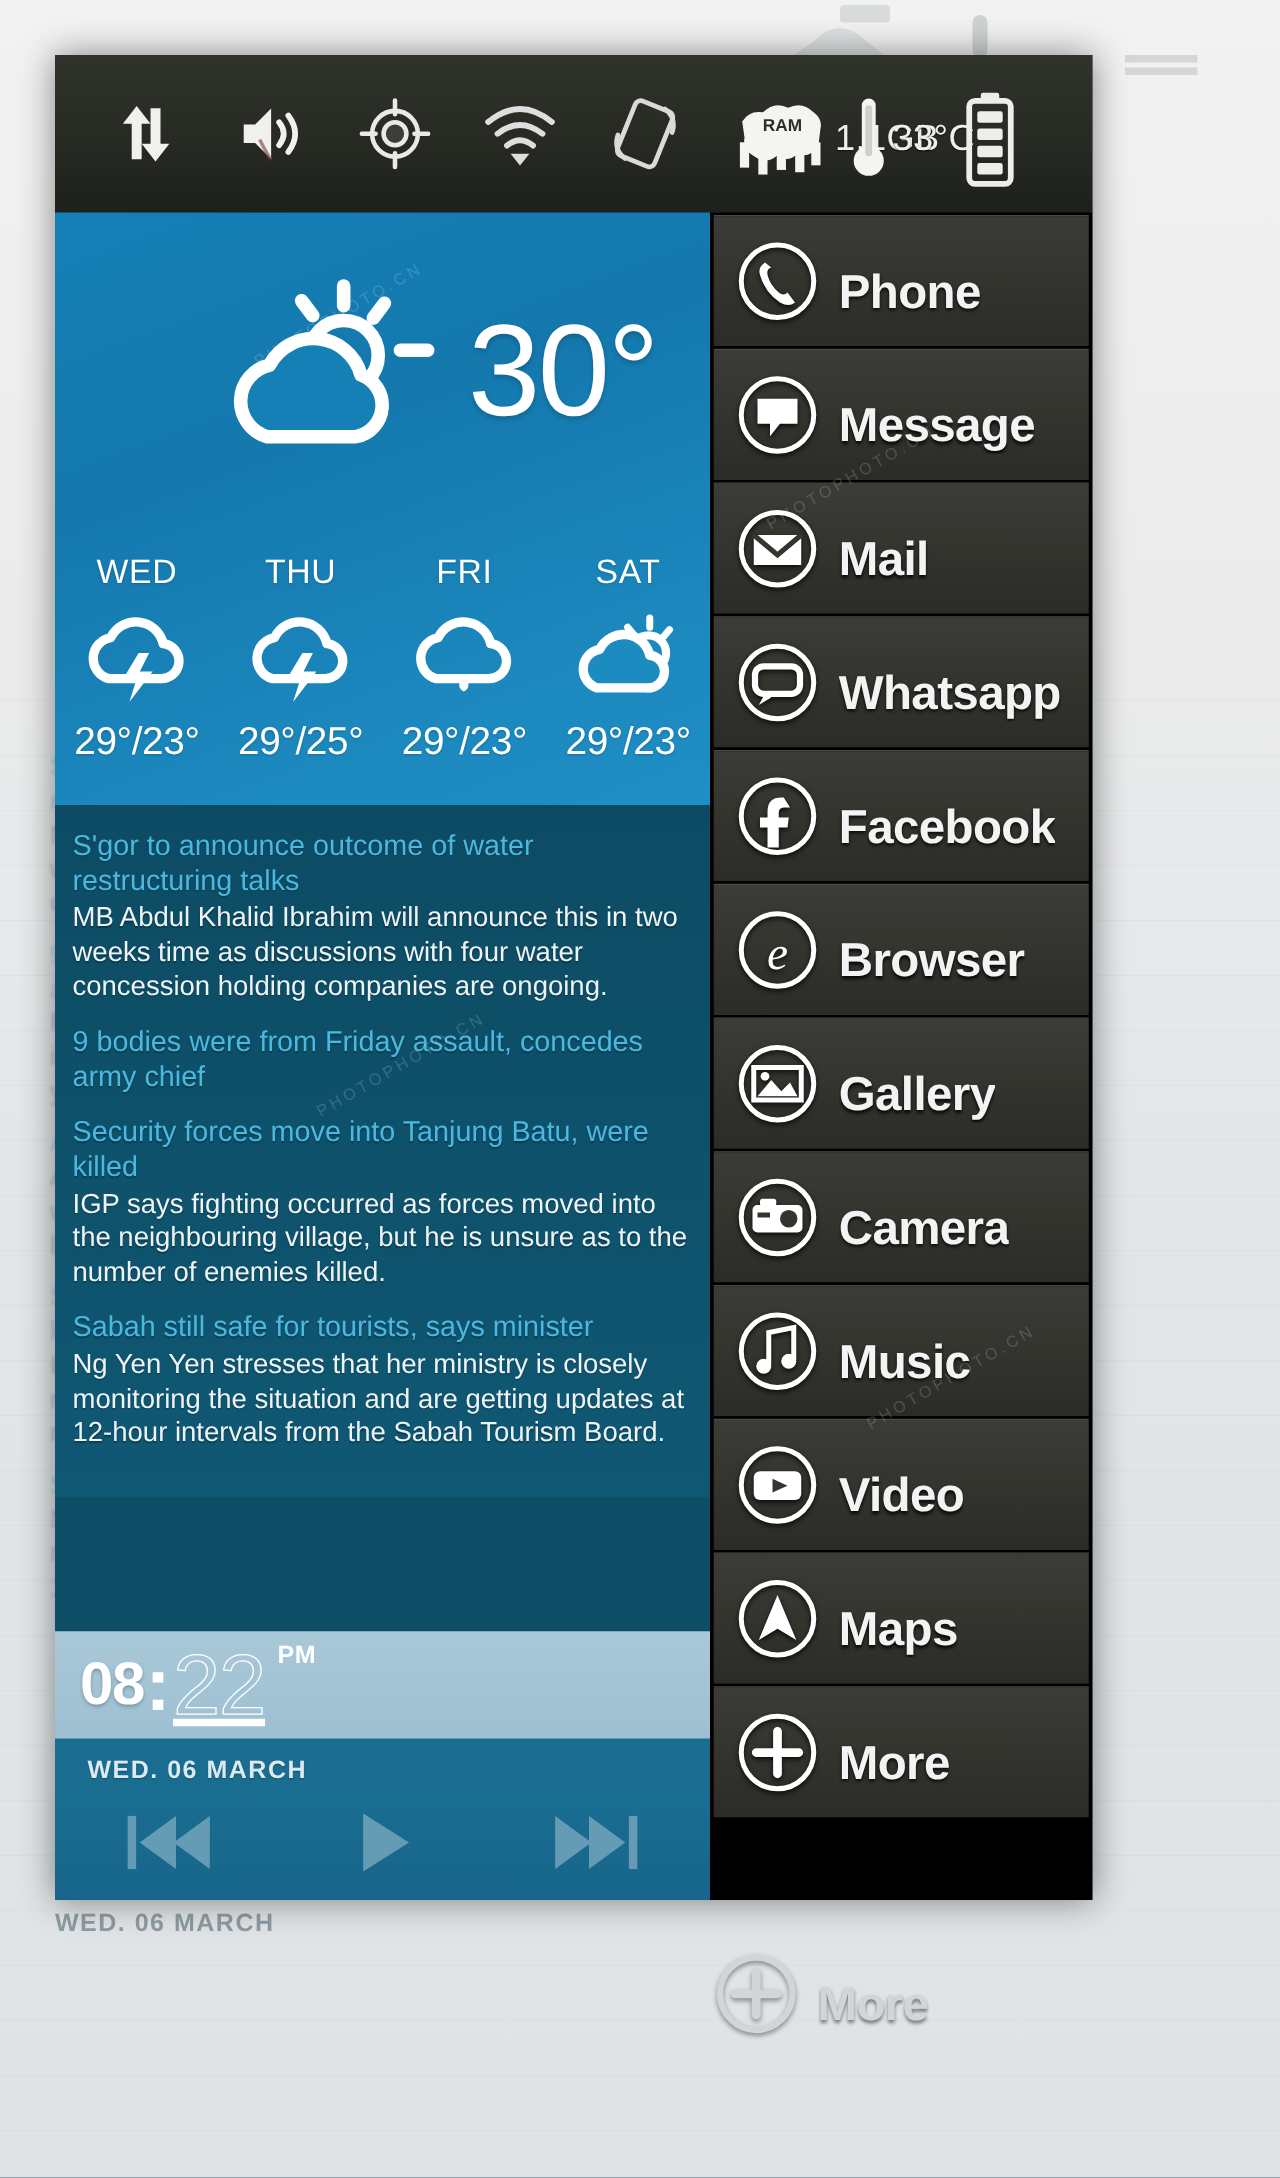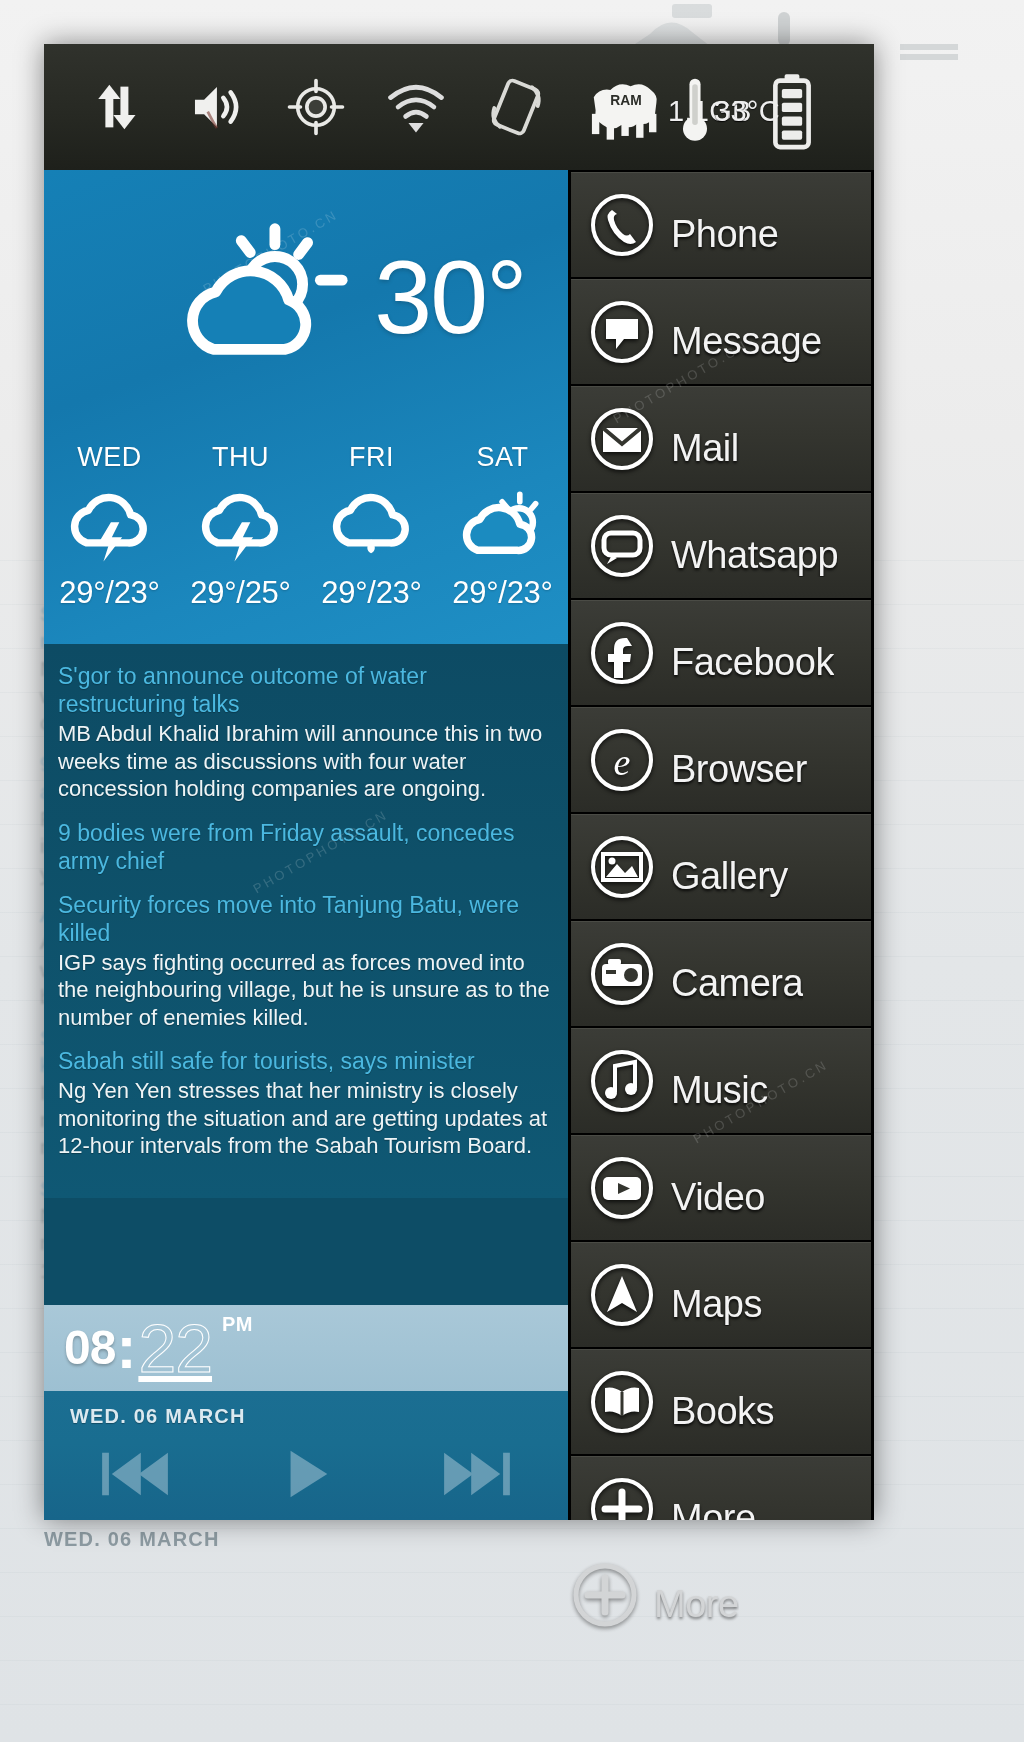--- a/index.html
+++ b/index.html
@@ -169,21 +169,21 @@
   }
   .app-row::after{
     content:""; position:absolute; left:0; right:0; bottom:-2px; height:2px; background:#000;
   }
   .app-icon{
     width:70px; height:70px; flex:0 0 70px;
     display:flex; align-items:center; justify-content:center;
     filter:drop-shadow(0 2px 2px rgba(0,0,0,.75));
   }
   .app-label{
-    color:#f3f3f3; font-size:38px; font-weight:400; letter-spacing:-.5px;
+    color:#f3f3f3; font-size:38px; font-weight:700; letter-spacing:-.5px;
     text-shadow:0 2px 3px rgba(0,0,0,.85);
     white-space:nowrap; overflow:hidden;margin-top:18px;
   }
   #bg-date{
     position:absolute; left:44px; top:1528px;
     color:#8d9ba2; font-size:20px; font-weight:700; letter-spacing:1.2px;
   }
   .ghost-app{
     position:absolute; left:570px; top:1560px;
     display:flex; align-items:center; gap:14px; opacity:.55;
@@ -598,31 +598,20 @@
     <div class="app-row">
       <span class="app-icon">
         <svg viewBox="0 0 70 70">
             <circle cx="35" cy="35" r="29" fill="none" stroke="#fff" stroke-width="4"></circle>
           <path d="M35 16 L50 52 L35 43 L20 52 z" fill="#fff"></path>
           </svg>
       </span>
       <span class="app-label">Maps</span>
     </div>
 
-    <div class="app-row">
-      <span class="app-icon">
-        <svg viewBox="0 0 70 70">
-            <circle cx="35" cy="35" r="29" fill="none" stroke="#fff" stroke-width="4"></circle>
-          <path d="M35 25 q-8 -6 -17 -4 v24 q9 -2 17 4 z" fill="#fff"></path>
-          <path d="M35 25 q8 -6 17 -4 v24 q-9 -2 -17 4 z" fill="#fff"></path>
-          <path d="M35 25 V49" stroke="#34352f" stroke-width="3"></path>
-          </svg>
-      </span>
-      <span class="app-label">Books</span>
-    </div>
 
     <div class="app-row">
       <span class="app-icon">
         <svg viewBox="0 0 70 70">
             <circle cx="35" cy="35" r="29" fill="none" stroke="#fff" stroke-width="4"></circle>
           <path d="M35 18 V52 M18 35 H52" stroke="#fff" stroke-width="7" stroke-linecap="round"></path>
           </svg>
       </span>
       <span class="app-label">More</span>
     </div>

